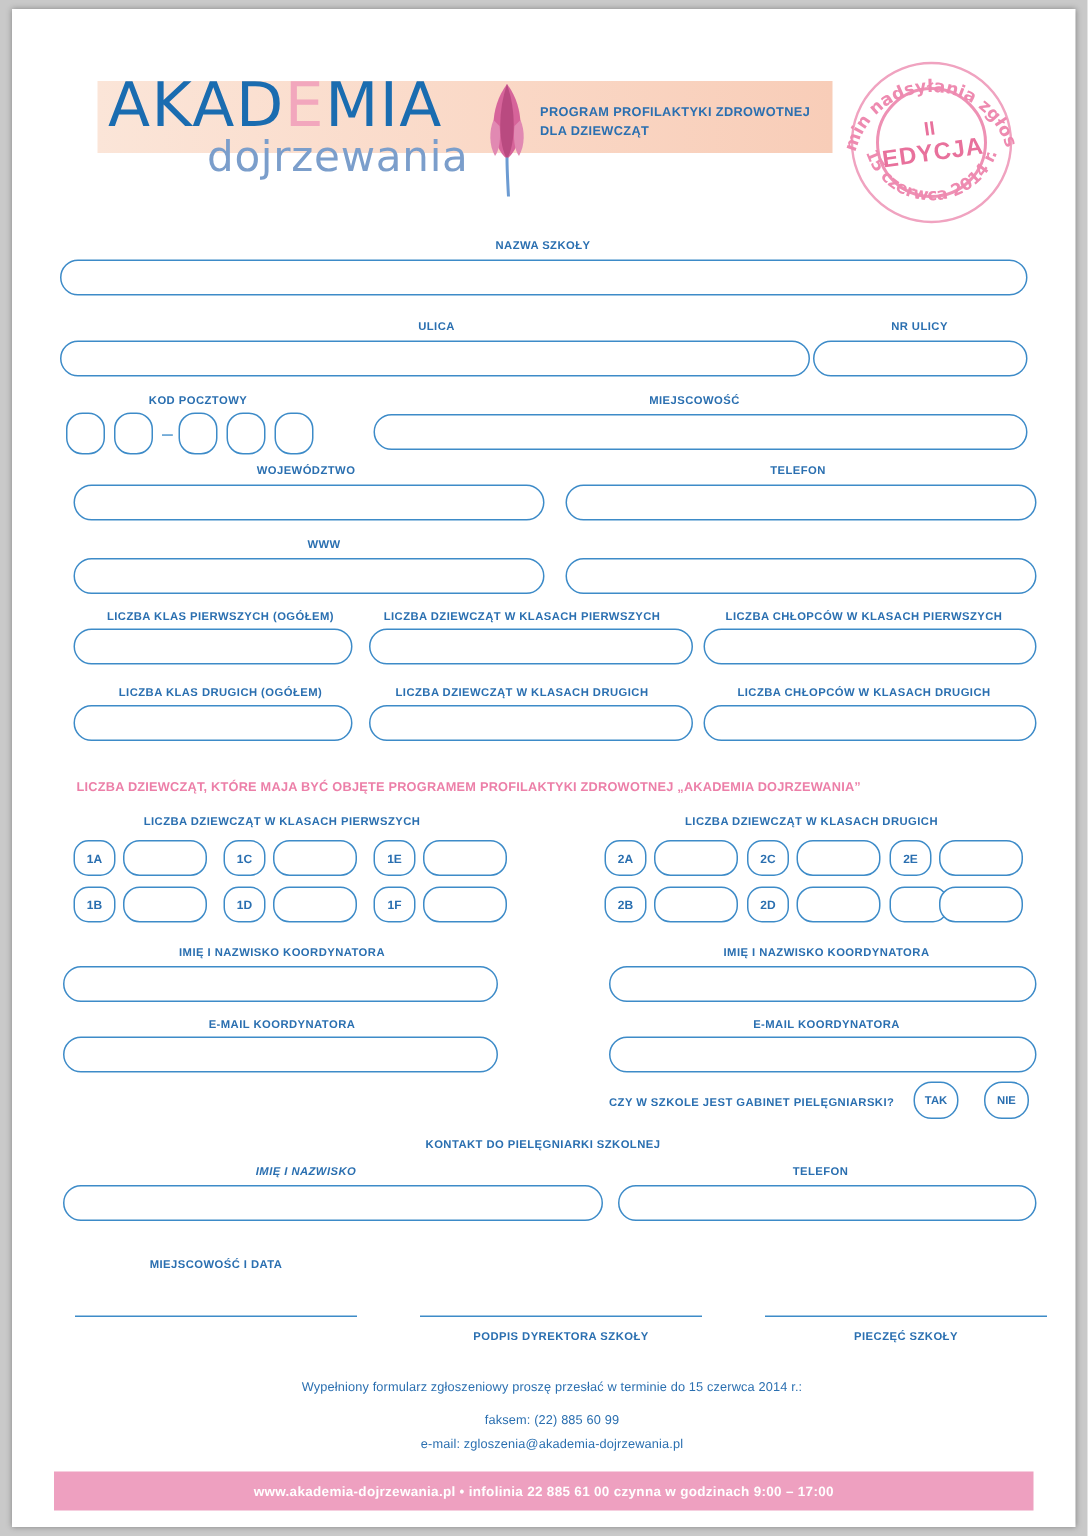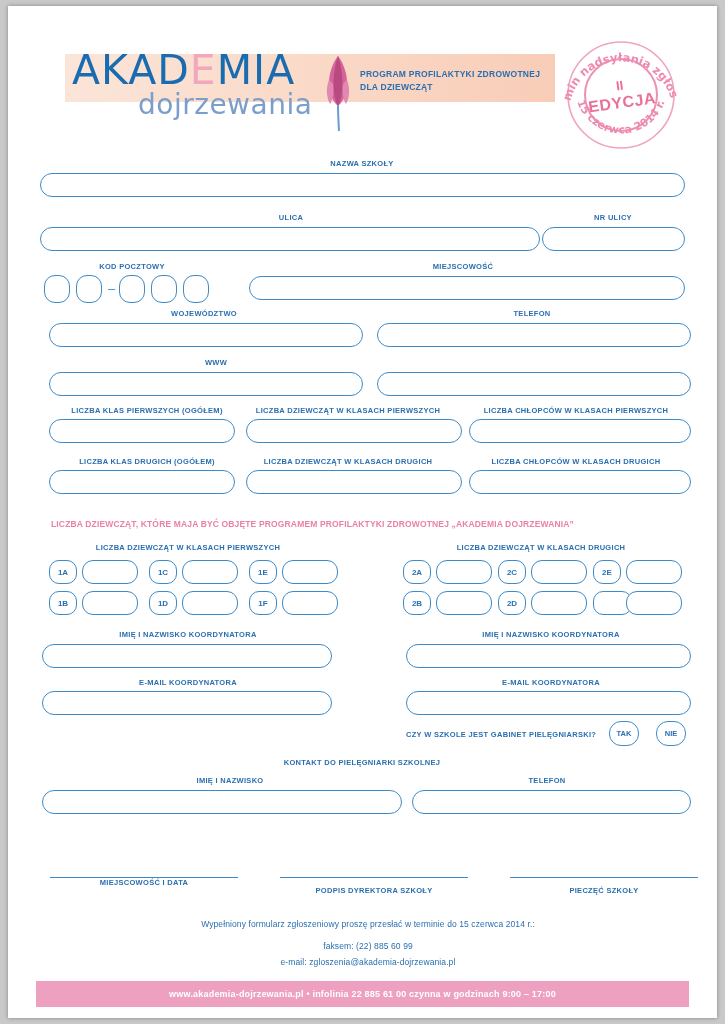--- a/index.html
+++ b/index.html
@@ -298,27 +298,27 @@
     <div class="lbl c" style="left:543px; top:624px;">IMIĘ I NAZWISKO KOORDYNATORA</div>
     <div class="fld tall" style="left:398px; top:638px; width:285px;"></div>
     <div class="lbl c" style="left:543px; top:672px;">E-MAIL KOORDYNATORA</div>
     <div class="fld tall" style="left:398px; top:685px; width:285px;"></div>
 
     <div class="lbl" style="left:398px; top:724px;">CZY W SZKOLE JEST GABINET PIELĘGNIARSKI?</div>
     <div class="yn" style="left:601px; top:715px;">TAK</div>
     <div class="yn" style="left:648px; top:715px;">NIE</div>
 
     <div class="lbl c" style="left:354px; top:752px;">KONTAKT DO PIELĘGNIARKI SZKOLNEJ</div>
-    <div class="lbl c" style="left:222px; top:770px;">IMIĘ I NAZWISKO</div>
+    <div class="lbl c" style="left:196px; top:770px;font-style:italic;">IMIĘ I NAZWISKO</div>
     <div class="fld tall" style="left:34px; top:784px; width:360px;"></div>
     <div class="lbl c" style="left:539px; top:770px;">TELEFON</div>
     <div class="fld tall" style="left:404px; top:784px; width:279px;"></div>
 
     <div class="sig-line" style="left:42px; top:871px; width:188px;"></div>
-    <div class="sig-lbl" style="left:136px; top:872px;">MIEJSCOWOŚĆ I DATA</div>
+    <div class="sig-lbl" style="left:136px; top:832px;">MIEJSCOWOŚĆ I DATA</div>
 
     <div class="sig-line" style="left:272px; top:871px; width:188px;"></div>
     <div class="sig-lbl" style="left:366px; top:880px;">PODPIS DYREKTORA SZKOŁY</div>
 
     <div class="sig-line" style="left:502px; top:871px; width:188px;"></div>
     <div class="sig-lbl" style="left:596px; top:880px;">PIECZĘĆ SZKOŁY</div>
 
     <div class="foot-note" style="top:913px;">Wypełniony formularz zgłoszeniowy proszę przesłać w terminie do 15 czerwca 2014 r.:</div>
     <div class="foot-note" style="top:935px;">faksem: (22) 885 60 99</div>
     <div class="foot-note" style="top:951px;">e-mail: zgloszenia@akademia-dojrzewania.pl</div>

